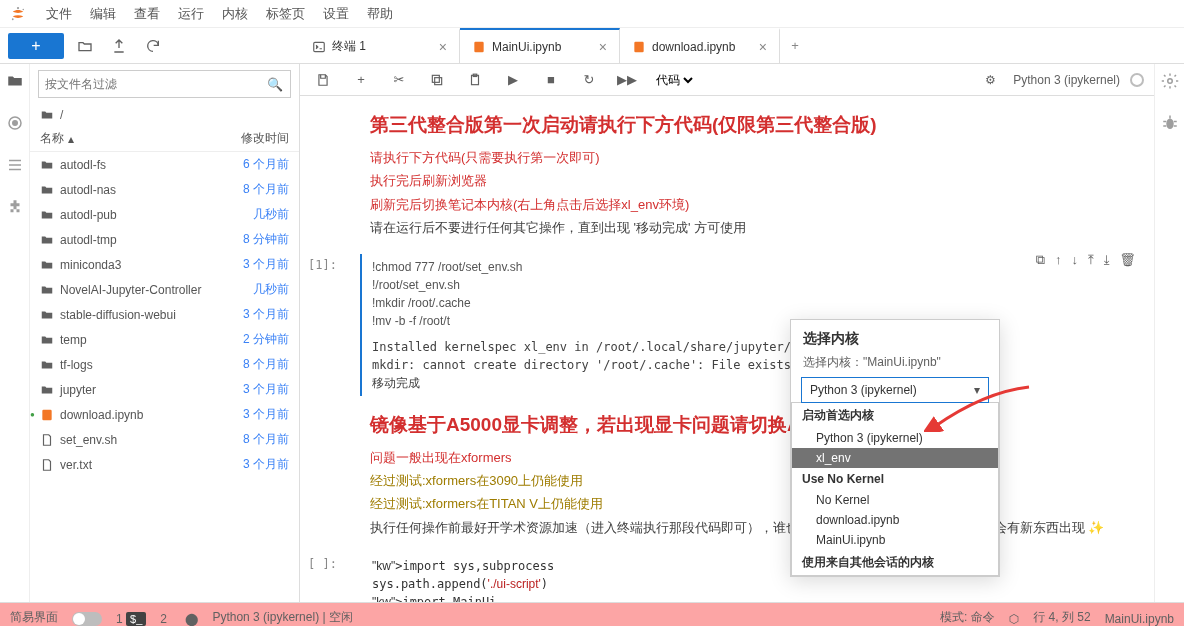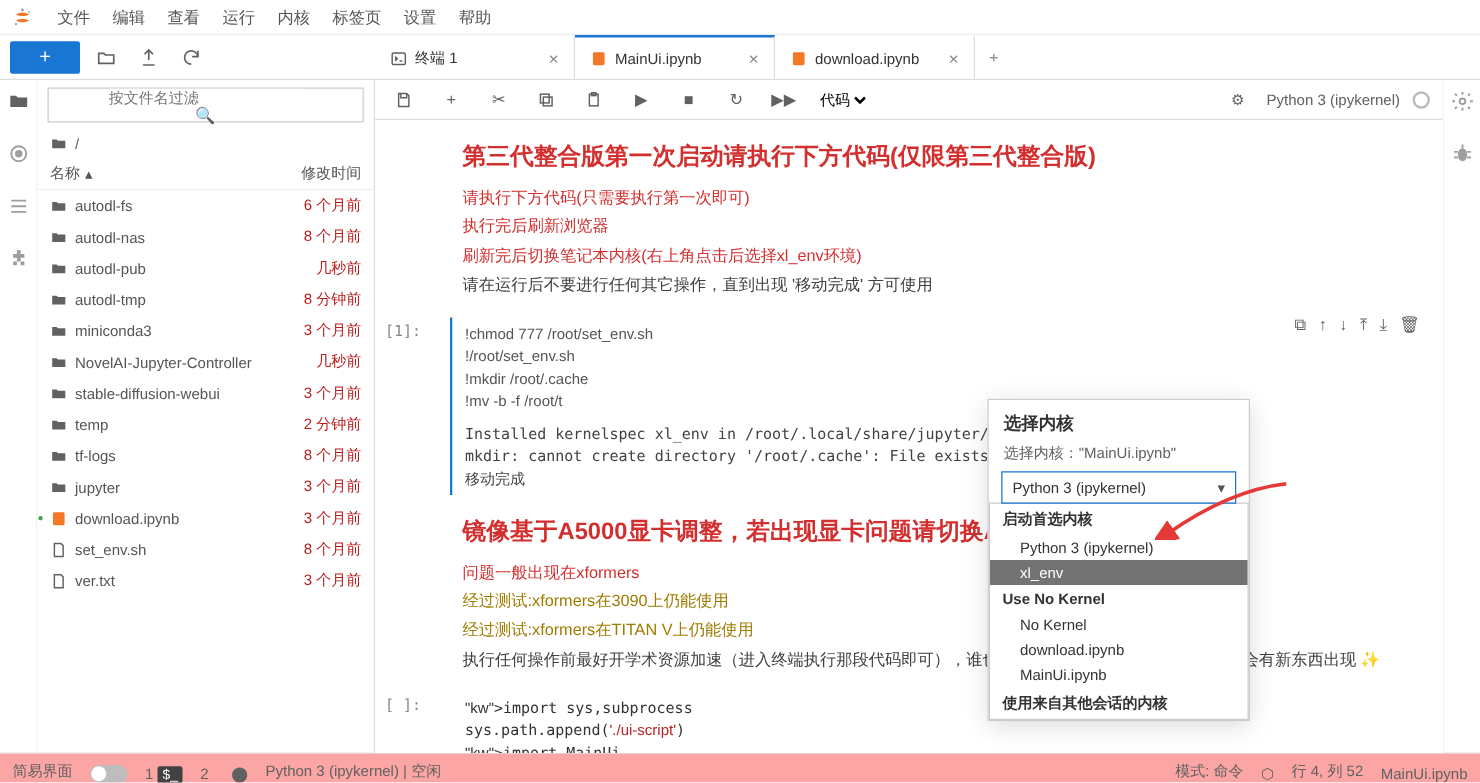--- a/index.html
+++ b/index.html
@@ -28,30 +28,30 @@
 
 .main { display: flex; height: calc(100% - 28px - 36px - 24px); }
 
 
 .activity-bar { width: 30px; background: #fff; border-right: 1px solid #eee; display: flex; flex-direction: column; align-items: center; padding-top: 4px; gap: 16px; }
 .activity-bar .icon-btn { color: #757575; }
 .activity-bar-right { width: 30px; background: #fff; border-left: 1px solid #eee; display: flex; flex-direction: column; align-items: center; padding-top: 4px; gap: 16px; }
 
 
 .filebrowser { width: 270px; border-right: 1px solid #ddd; display: flex; flex-direction: column; background: #fff; }
-.filter-box { margin: 6px 8px; border: 1px solid #ccc; display: flex; align-items: center; height: 28px; padding: 0 6px; flex-direction: column; }
+.filter-box { margin: 6px 8px; border: 1px solid #ccc; display: flex; align-items: center; height: 28px; padding: 0 6px; }
 .filter-box input { border: none; outline: none; flex: 1; font-size: 12px; }
 .breadcrumb { padding: 4px 10px; display: flex; align-items: center; gap: 6px; color: #616161; font-size: 12px; }
 .file-header { display: flex; padding: 4px 10px; border-bottom: 1px solid #eee; font-size: 12px; color: #555; }
 .file-header .name-col { flex: 1; display: flex; align-items: center; gap: 4px; }
 .file-header .time-col { width: 70px; text-align: right; }
 .file-list { flex: 1; overflow: auto; }
 .file-row { display: flex; padding: 4px 10px; font-size: 12px; align-items: center; color: #555; }
 .file-row .fname { flex: 1; display: flex; align-items: center; gap: 6px; }
-.file-row .ftime { width: 70px; text-align: right; color: #b91c1c; }
+.file-row .ftime { width: 70px; text-align: right; color: #3b82f6; }
 .folder-icon { width: 14px; height: 14px; color: #616161; }
 .file-row.running::before { content: "●"; color: #43a047; position: absolute; margin-left: -10px; font-size: 8px; }
 .file-row.running { position: relative; }
 
 
 .notebook { flex: 1; display: flex; flex-direction: column; background: #fff; position: relative; }
 .nb-toolbar { height: 32px; display: flex; align-items: center; padding: 0 10px; gap: 12px; border-bottom: 1px solid #ddd; }
 .nb-toolbar select { border: none; font-size: 12px; background: transparent; outline: none; }
 .nb-toolbar-right { margin-left: auto; display: flex; align-items: center; gap: 10px; color: #616161; font-size: 12px; }
 .kernel-indicator { width: 14px; height: 14px; border: 2px solid #bdbdbd; border-radius: 50%; }

